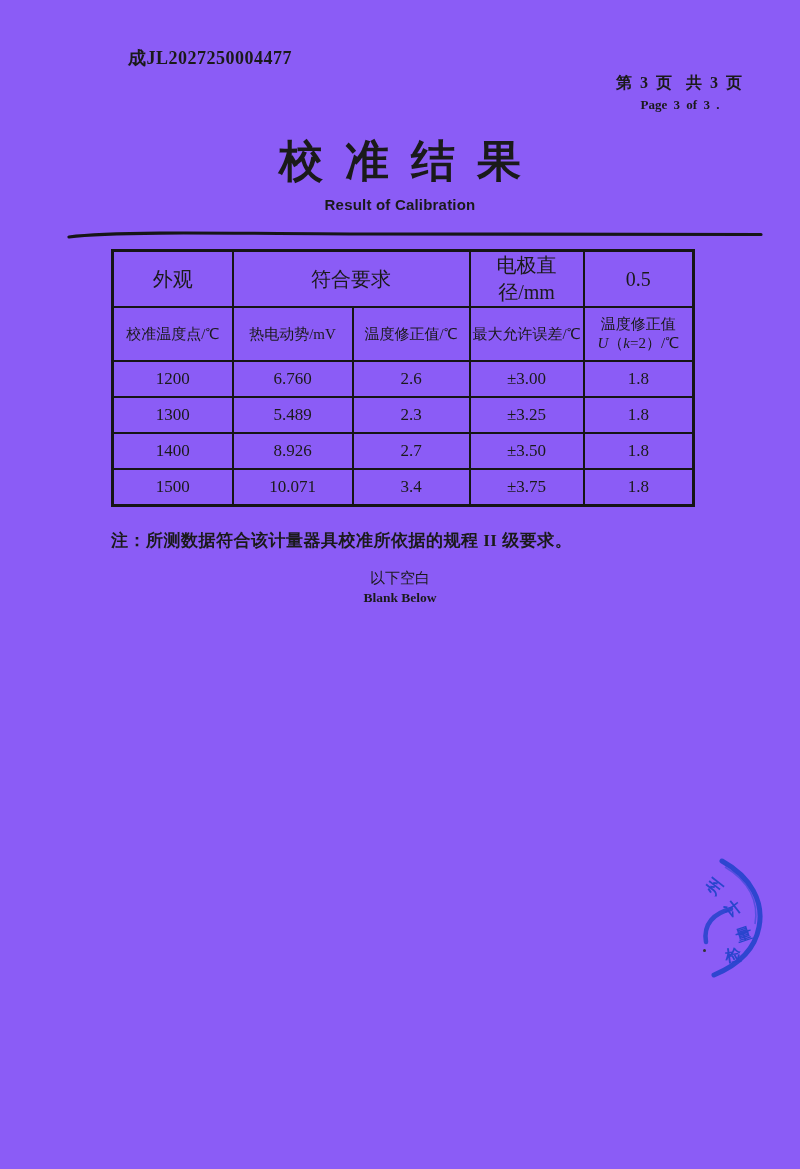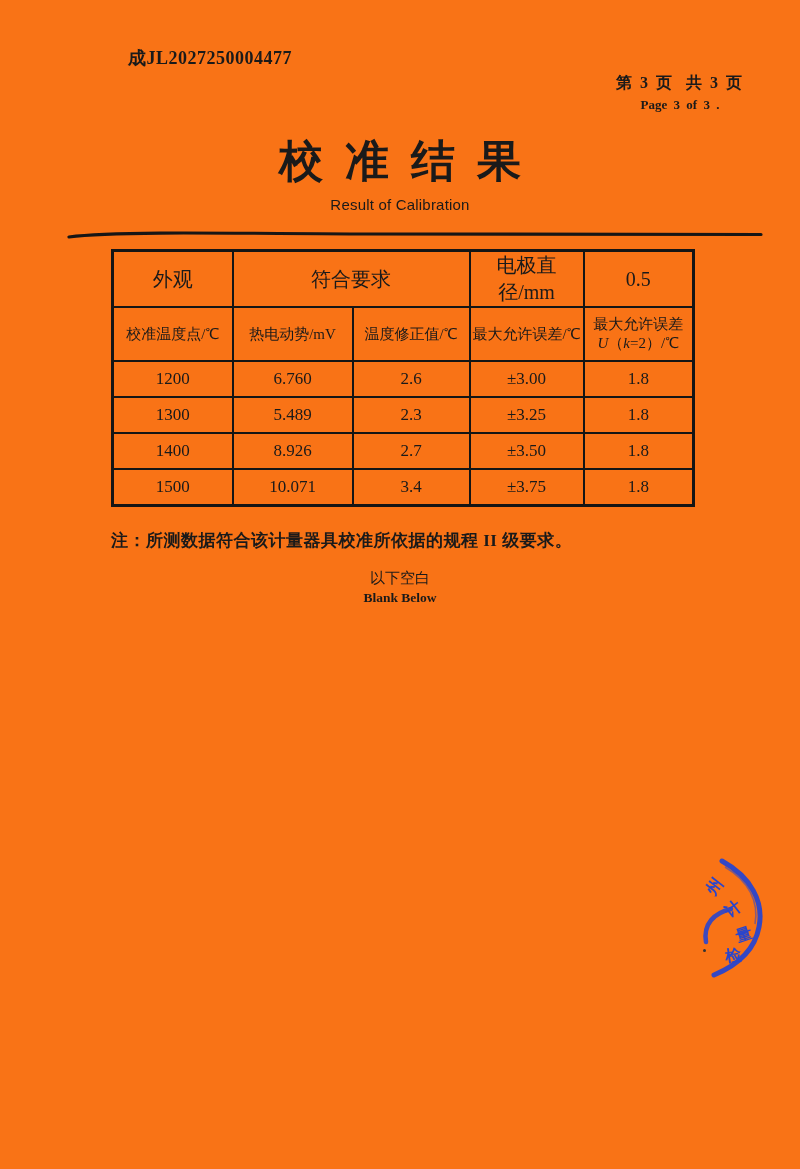--- a/index.html
+++ b/index.html
@@ -1,21 +1,21 @@
 <!DOCTYPE html>
 <html><head>
 <meta charset="utf-8">
 <style>
   * { margin:0; padding:0; box-sizing:border-box; }
   html,body { background:#888; }
   .page {
     position:relative;
     width:800px; height:1169px;
     margin:0 auto;
-    background:#f97316;
+    background:#8b5cf6;
     color:#1a1a1a;
     font-family:"Liberation Serif", serif;
     overflow:hidden;
   }
   .cert-no {
     position:absolute; left:128px; top:46px;
     font-size:18px; font-weight:600; letter-spacing:0.5px;
   }
   .page-info {
     position:absolute; left:596px; top:40px; width:168px;
@@ -27,21 +27,21 @@
   .title-cn {
     position:absolute; top:132px; left:0; width:100%;
     text-align:center;
     font-size:44px; font-weight:bold;
     letter-spacing:22px; text-indent:22px;
   }
   .title-en {
     position:absolute; top:196px; left:0; width:100%;
     text-align:center;
     font-family:"Liberation Sans", sans-serif;
-    font-size:15px; font-weight:normal; letter-spacing:0.2px;
+    font-size:15px; font-weight:bold; letter-spacing:0.2px;
   }
   .divider { position:absolute; left:66px; top:226px; }
   table.cal {
     position:absolute; left:111px; top:249px;
     width:581px;
     border-collapse:collapse; table-layout:fixed;
     border:3px solid #151515;
   }
   table.cal td {
     border:2px solid #151515;
@@ -108,21 +108,21 @@
       <td colspan="2">符合要求</td>
       <td>电极直径/mm</td>
       <td>0.5</td>
     </tr>
     <tr class="hrow2">
       <td>校准温度点/℃</td>
       <td>热电动势/mV</td>
       <td>温度修正值/℃</td>
       <td>最大允许误差/℃</td>
       <td class="ucell">
-        <div>最大允许误差</div>
+        <div>温度修正值</div>
         <div><i>U</i><span>（</span><i>k</i><span>=2）/℃</span></div>
       </td>
     </tr>
     <tr class="drow">
       <td>1200</td>
       <td>6.760</td>
       <td>2.6</td>
       <td>±3.00</td>
       <td>1.8</td>
     </tr>

